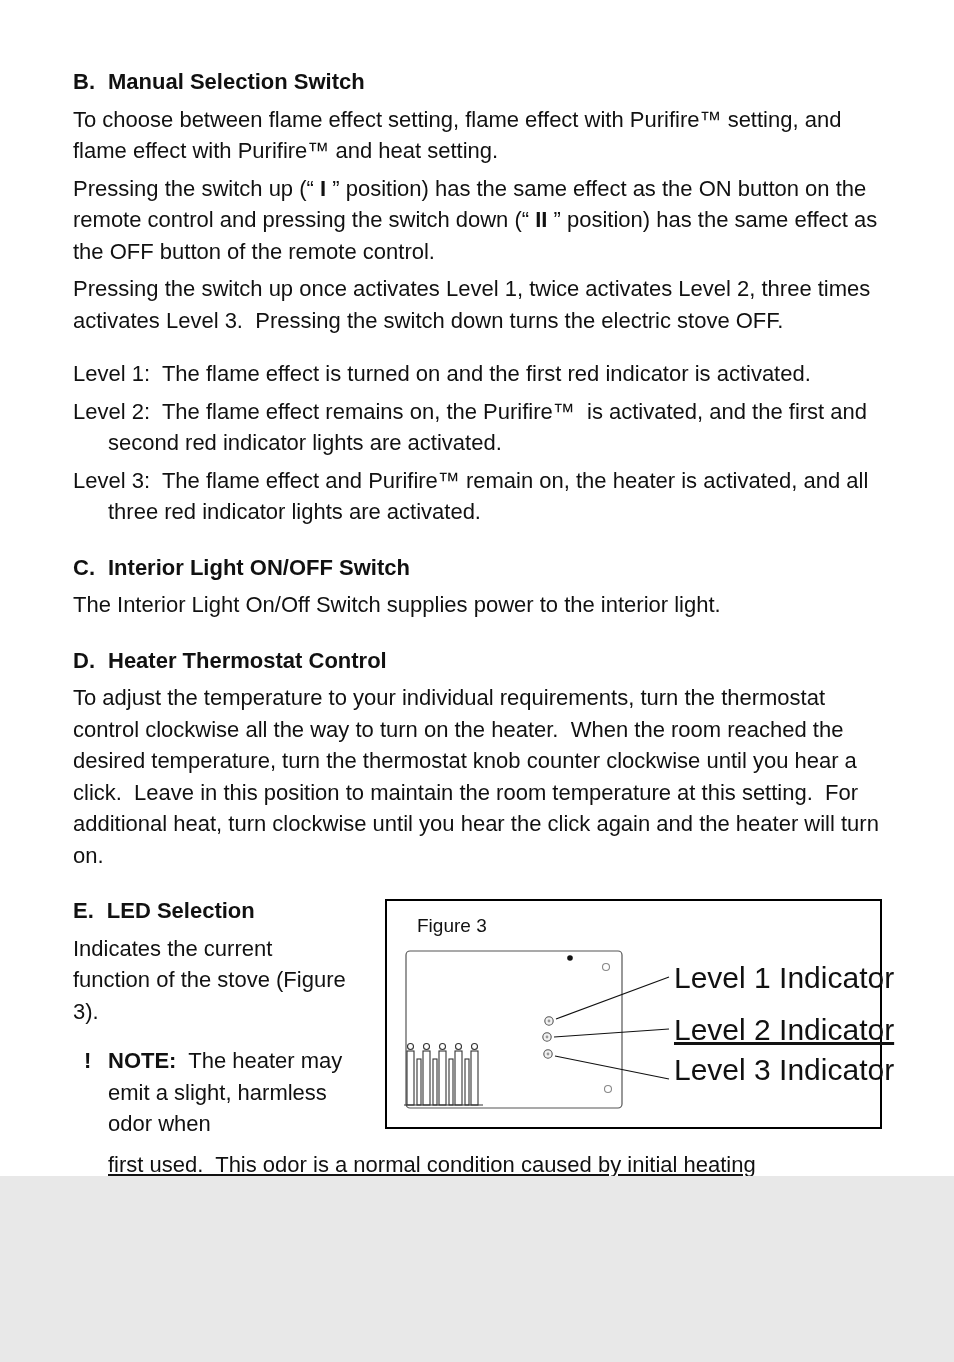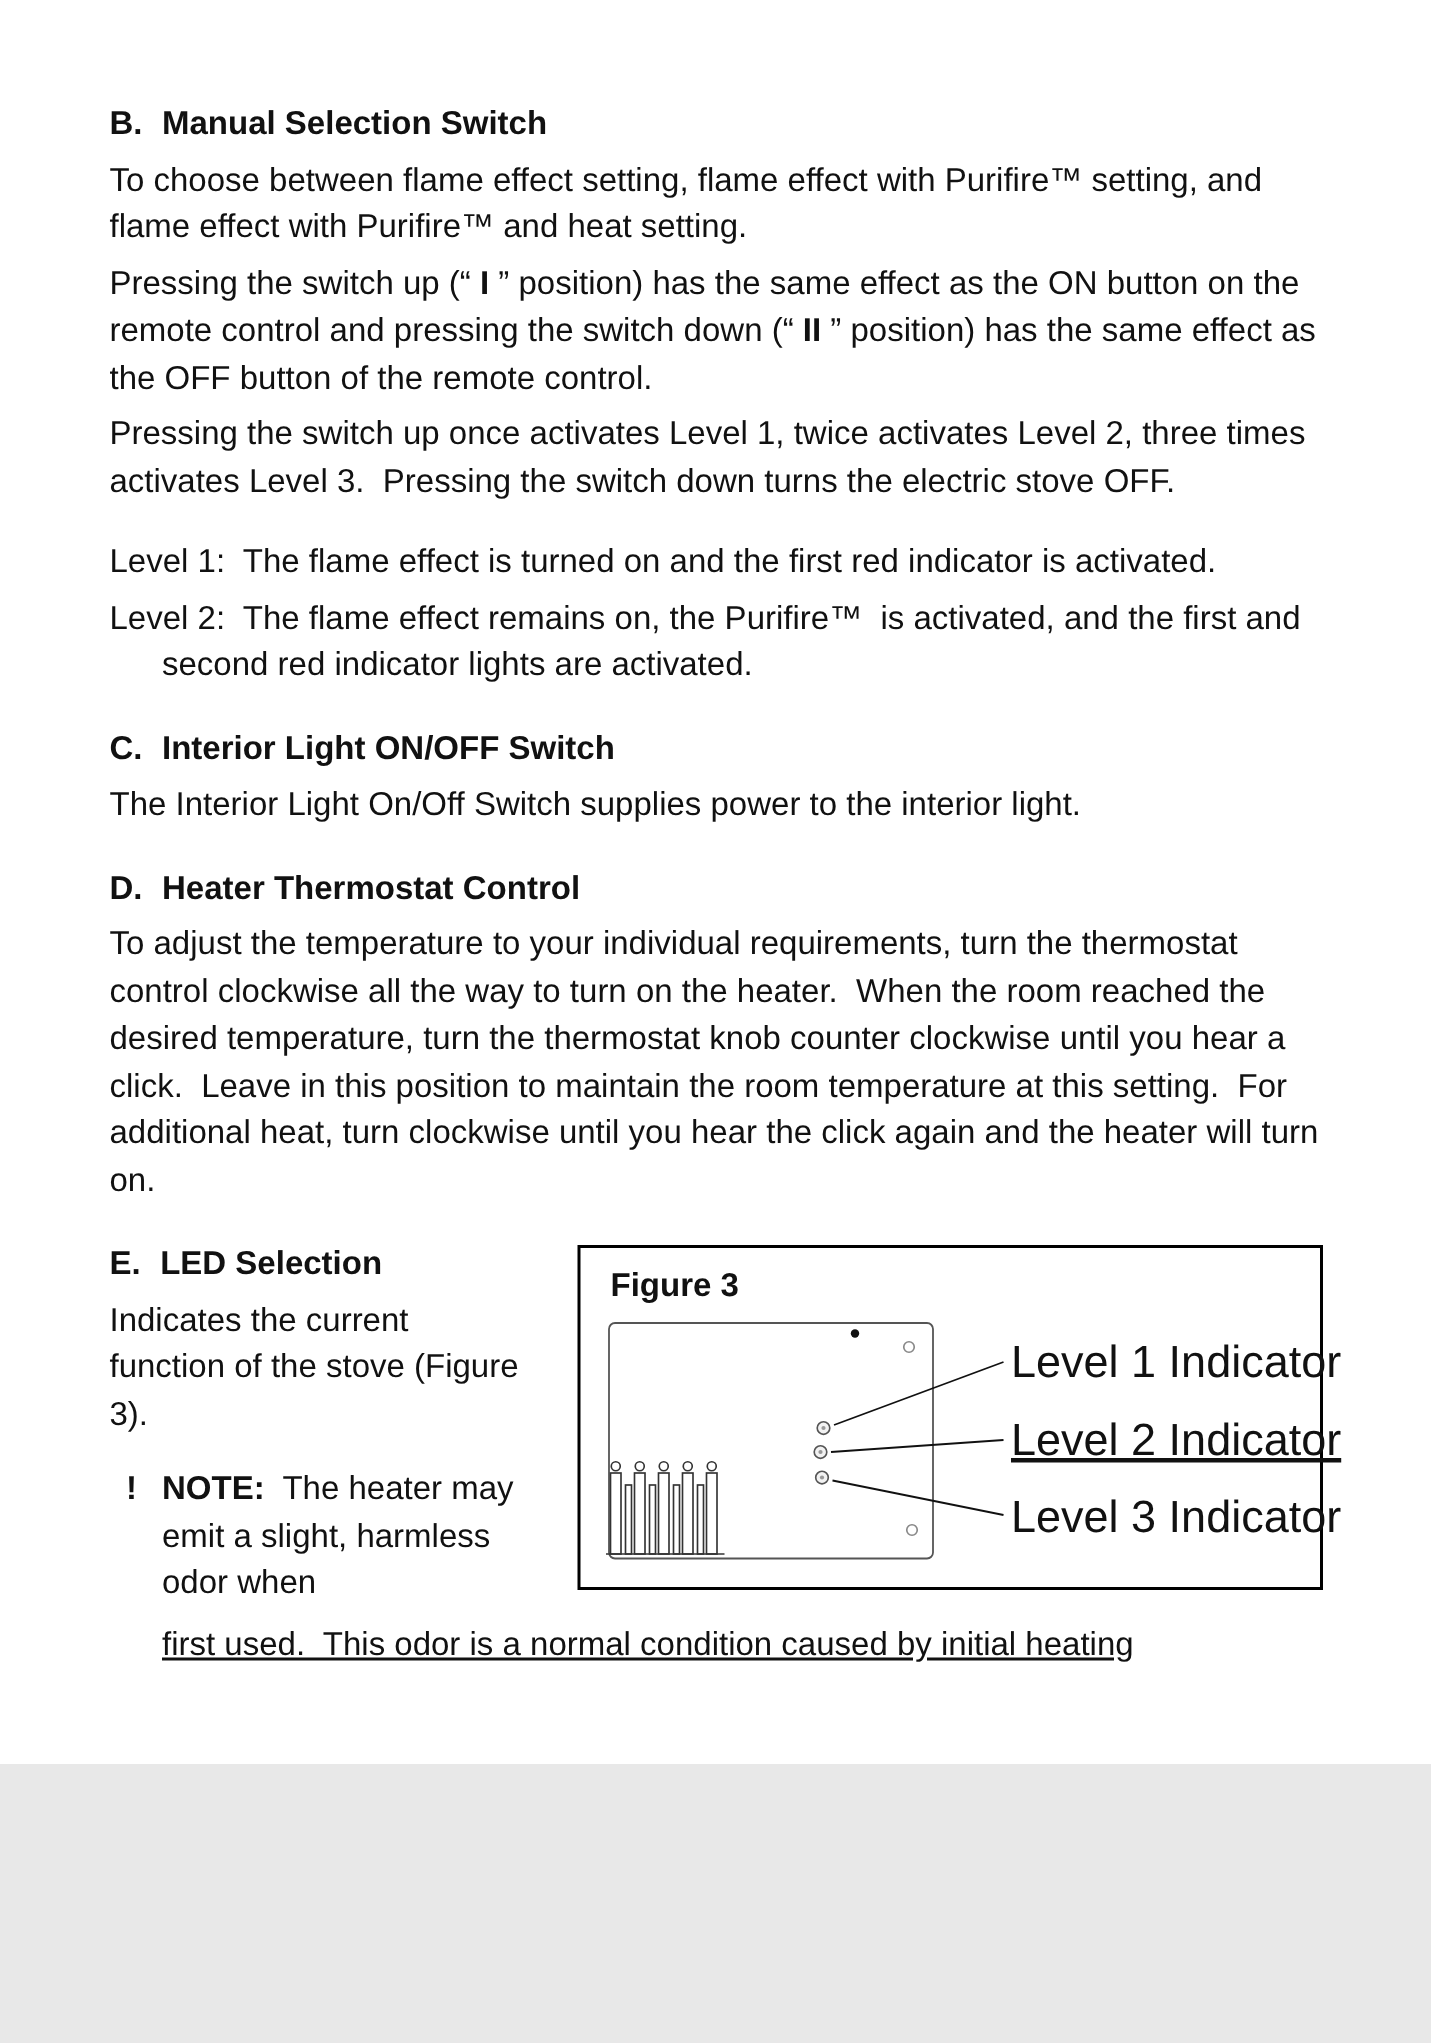--- a/index.html
+++ b/index.html
@@ -68,36 +68,36 @@
     position: absolute;
     left: 312px;
     top: 4px;
     width: 497px;
     height: 230px;
     border: 2px solid #000;
     background: #fff;
   }
   .figure-title {
     position: absolute;
-    left: 20px;
+    left: 30px;
     top: 9px;
-    font-size: 22px;
-    font-weight: bold;
+    font-size: 19px;
+    font-weight: normal;
     line-height: 31.5px;
   }
   .figure-label {
     position: absolute;
     left: 287px;
     font-size: 30px;
     line-height: 31.5px;
     white-space: nowrap;
   }
   .fig-label-1 { top: 61px; }
   .fig-label-2 { top: 113px; text-decoration: underline; }
-  .fig-label-3 { top: 164px; text-align: center; }
+  .fig-label-3 { top: 153px; text-align: center; }
   .figure-svg { position: absolute; left: 0; top: 0; }
 
   .page-number {
     position: absolute;
     left: 0;
     top: 1305px;
     width: 100%;
     text-align: center;
     font-size: 22px;
     line-height: 31.5px;
@@ -110,20 +110,21 @@
   <div class="content">
 
     <section class="sec">
       <h2><span class="letter">B.</span><span>Manual Selection Switch</span></h2>
       <p>To choose between flame effect setting, flame effect with Purifire™ setting, and flame effect with Purifire™ and heat setting.</p>
       <p><span>Pressing the switch up (“ </span><b class="inline">I</b><span> ” position) has the same effect as the ON button on the remote control and pressing the switch down (“ </span><b class="inline">II</b><span> ” position) has the same effect as the OFF button of the remote control.</span></p>
       <p>Pressing the switch up once activates Level 1, twice activates Level 2, three times activates Level 3.  Pressing the switch down turns the electric stove OFF.</p>
       <div class="levels">
         <p class="hang">Level 1:  The flame effect is turned on and the first red indicator is activated.</p>
         <p class="hang">Level 2:  The flame effect remains on, the Purifire™  is activated, and the first and second red indicator lights are activated.</p>
+        <p class="hang">Level 3:  The flame effect and Purifire™ remain on, the heater is activated, and all three red indicator lights are activated.</p>
       </div>
     </section>
 
     <section class="sec">
       <h2><span class="letter">C.</span><span>Interior Light ON/OFF Switch</span></h2>
       <p>The Interior Light On/Off Switch supplies power to the interior light.</p>
     </section>
 
     <section class="sec">
       <h2><span class="letter">D.</span><span>Heater Thermostat Control</span></h2>

